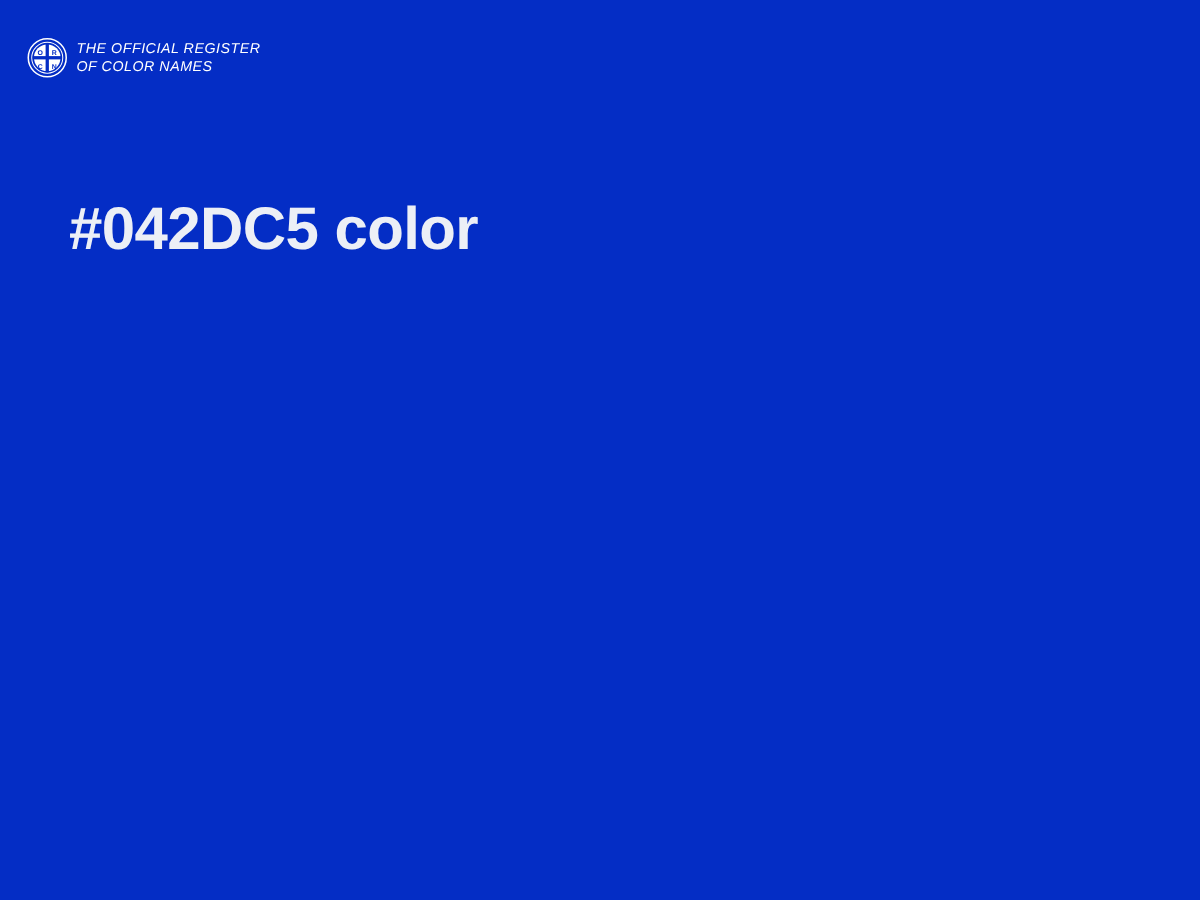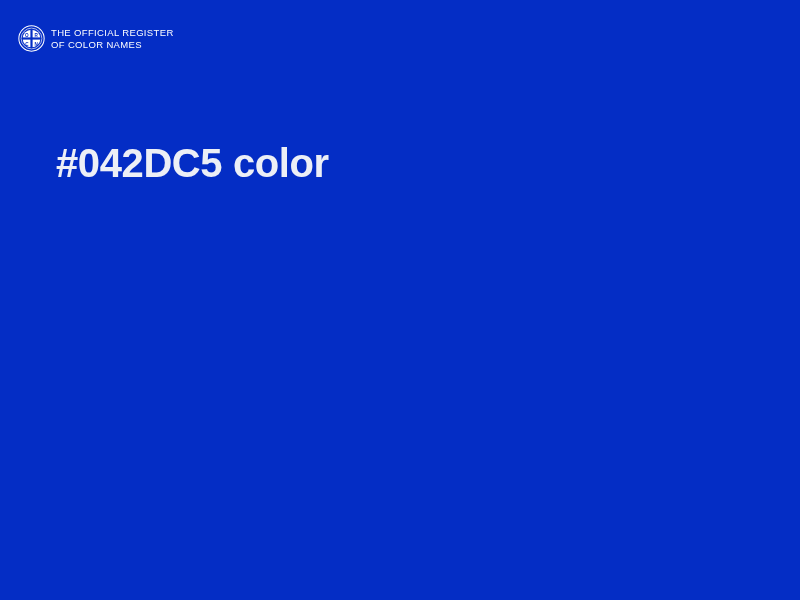--- a/index.html
+++ b/index.html
@@ -42,31 +42,32 @@
     flex-direction: column;
     justify-content: center;
     line-height: 1.16;
   }
   .brand-line {
     color: #ffffff;
     font-size: 9.5px;
     font-weight: 400;
     letter-spacing: 0.35px;
     white-space: nowrap;
+    font-style: italic;
   }
 
   
   .content {
     position: absolute;
     left: 42px;
     top: 126px;
     width: 700px;
   }
   .color-title {
-    margin: 14px;
+    margin: 4px;
     color: #eceff6;
     font-size: 40px;
     font-weight: 700;
     letter-spacing: -0.4px;
     line-height: 1.18;
     white-space: nowrap;
   }
   .color-subtitle {
     margin: 0;
     padding-top: 33px;

